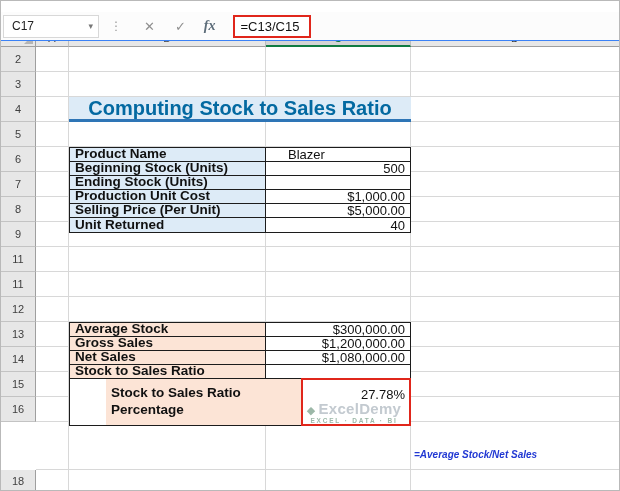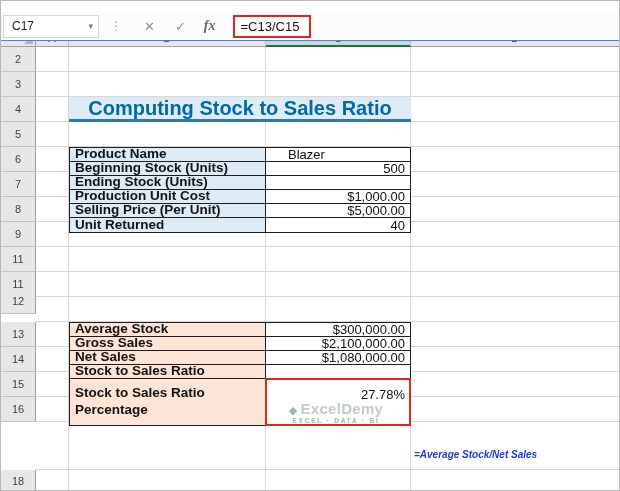--- a/index.html
+++ b/index.html
@@ -32,21 +32,21 @@
 
   
   .title-cell{position:absolute;left:68px;top:96px;width:342px;height:25px;box-sizing:border-box;background:var(--label_blue);border-bottom:3px solid var(--title_underline);display:flex;align-items:center;justify-content:center;font-weight:bold;font-size:20px;color:#0369a1;z-index:2;}
 
   
   .tbl{position:absolute;left:68px;width:342px;border:1px solid #1c1c1c;box-sizing:border-box;background:#fff;z-index:2;}
   .t1{top:146px;}
   .t2{top:321px;}
   .trow{display:flex;height:14px;border-bottom:1px solid #1c1c1c;box-sizing:border-box;}
   .tbl .trow:last-child{border-bottom:none;}
-  .trow.tall{height:46px;}
+  .trow.tall{height:46px;padding-left:36px;}
   .tl{width:196px;box-sizing:border-box;border-right:1px solid #1c1c1c;display:flex;align-items:center;padding-left:5px;font-weight:bold;font-size:13.5px;color:#111;background:var(--label_blue);line-height:1.25;}
   .t2 .tl{background:var(--label_peach);}
   .tv{flex:1;display:flex;align-items:center;justify-content:flex-end;padding-right:5px;font-size:13px;color:#111;}
   .tv.left{justify-content:flex-start;padding-left:22px;}
   .c17{display:block;position:relative;text-align:right;padding-top:8px;}
   .red-outline{position:absolute;left:-1px;top:-1px;right:-1px;bottom:-1px;border:2px solid var(--accent_red);pointer-events:none;z-index:4;}
 
   
   .wm{position:absolute;left:0;right:4px;bottom:1px;text-align:center;line-height:1;z-index:3;}
   .wm-brand{font-size:15px;font-weight:bold;color:var(--watermark_gray);letter-spacing:.3px;}
@@ -88,21 +88,21 @@
   <div class="rh" style="top:46px">2</div>
   <div class="rh" style="top:71px">3</div>
   <div class="rh" style="top:96px">4</div>
   <div class="rh" style="top:121px">5</div>
   <div class="rh" style="top:146px">6</div>
   <div class="rh" style="top:171px">7</div>
   <div class="rh" style="top:196px">8</div>
   <div class="rh" style="top:221px">9</div>
   <div class="rh" style="top:246px">11</div>
   <div class="rh" style="top:271px">11</div>
-  <div class="rh" style="top:288px">12</div>
+  <div class="rh" style="top:296px">12</div>
   <div class="rh" style="top:321px">13</div>
   <div class="rh" style="top:346px">14</div>
   <div class="rh" style="top:371px">15</div>
   <div class="rh" style="top:396px">16</div>
   <div class="rh" style="top:469px;height:22px">18</div>
 
   <div class="vl" style="left:67px"></div>
   <div class="vl" style="left:264px"></div>
   <div class="vl" style="left:409px"></div>
   <div class="hl" style="top:70px"></div>
@@ -150,21 +150,21 @@
     </div>
   </div>
 
   <div class="tbl t2">
     <div class="trow">
       <div class="tl">Average Stock</div>
       <div class="tv">$300,000.00</div>
     </div>
     <div class="trow">
       <div class="tl">Gross Sales</div>
-      <div class="tv">$2,100,000.00</div>
+      <div class="tv">$1,200,000.00</div>
     </div>
     <div class="trow">
       <div class="tl">Net Sales</div>
       <div class="tv">$1,080,000.00</div>
     </div>
     <div class="trow">
       <div class="tl">Stock to Sales Ratio</div>
     </div>
     <div class="trow tall">
       <div class="tl">Stock to Sales Ratio Percentage</div>

